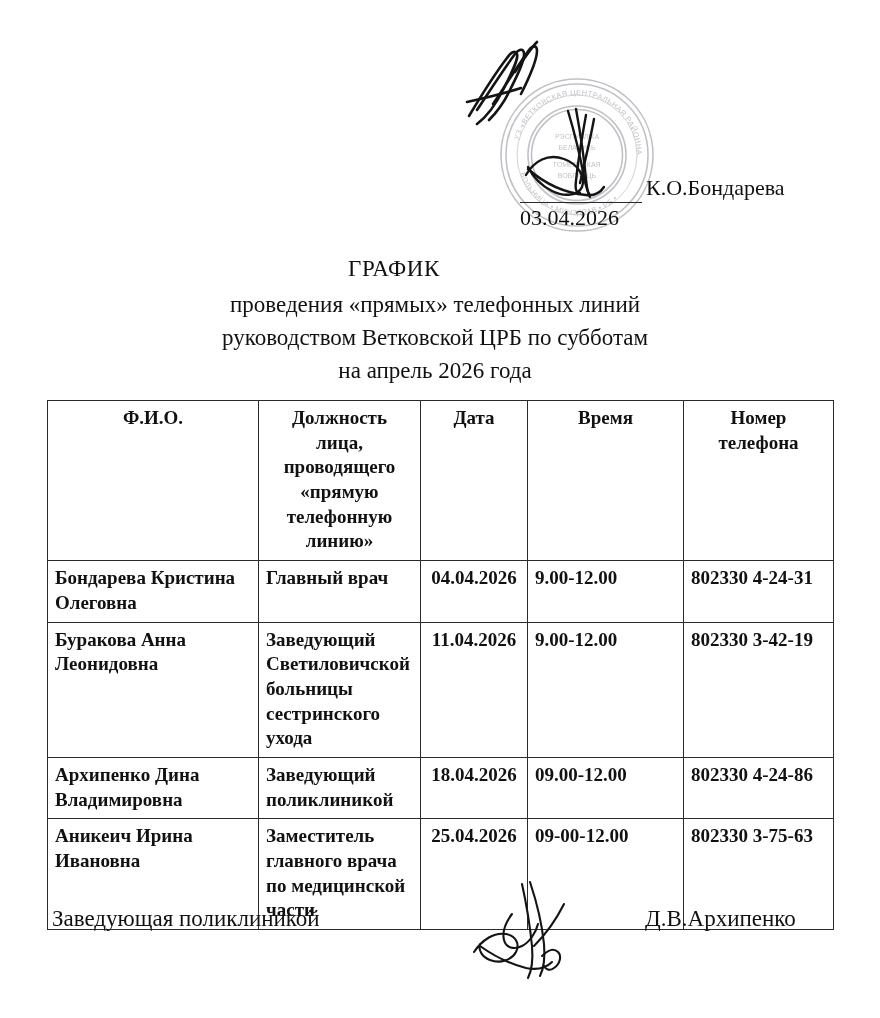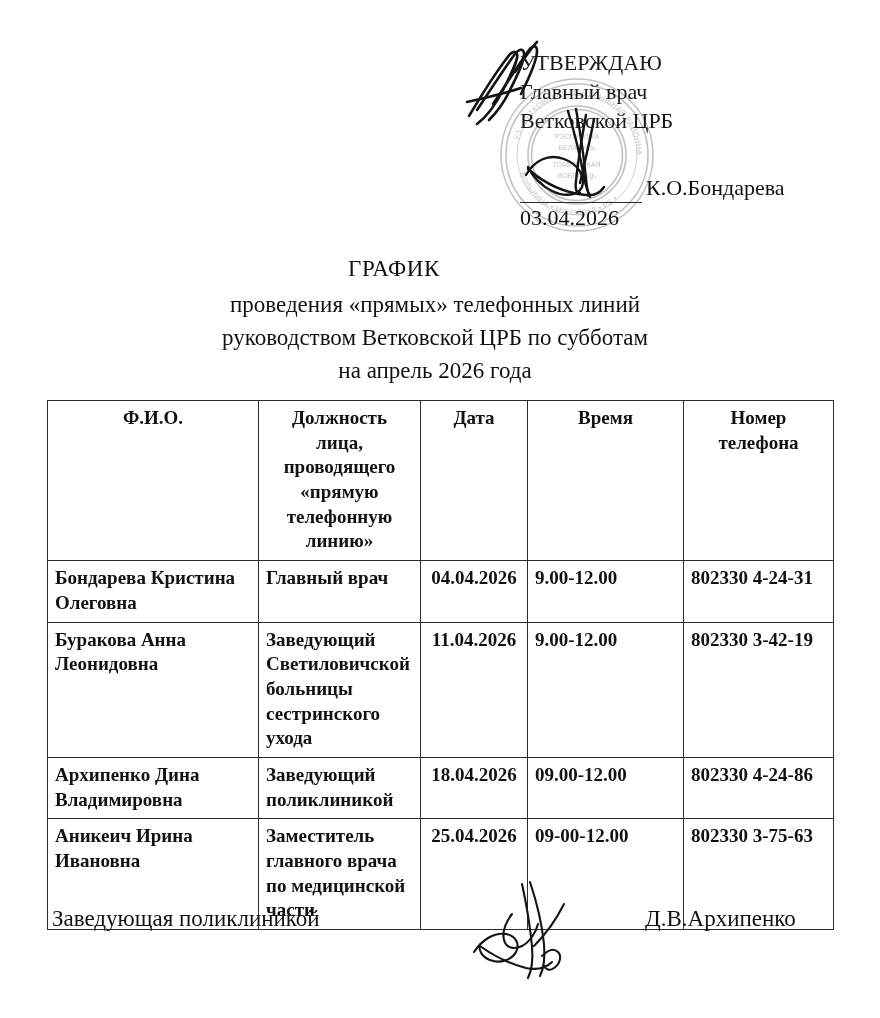--- a/index.html
+++ b/index.html
@@ -215,25 +215,20 @@
         <text x="78" y="73">БЕЛАРУСЬ</text>
         <text x="78" y="90">ГОМЕЛЬСКАЯ</text>
         <text x="78" y="101">ВОБЛАСЦЬ</text>
       </g>
       <g stroke="#6b6b78" stroke-width="0.9" fill="none" opacity="0.8">
         <circle cx="78" cy="78" r="60"></circle>
       </g>
     </svg>
   </div>
 
-  <div class="approval-block">
-    <div class="line">УТВЕРЖДАЮ</div>
-    <div class="line">Главный врач</div>
-    <div class="line">Ветковской ЦРБ</div>
-  </div>
 
   <div class="approver-row">
     <div class="sign-rule"></div>
     <div class="approver-name">К.О.Бондарева</div>
   </div>
   <div class="approval-date">03.04.2026</div>
 
   <div class="sig-top">
     <svg width="120" height="100" viewBox="0 0 120 100" aria-hidden="true">
       <g fill="none" stroke="#141414" stroke-width="2.6" stroke-linecap="round">

